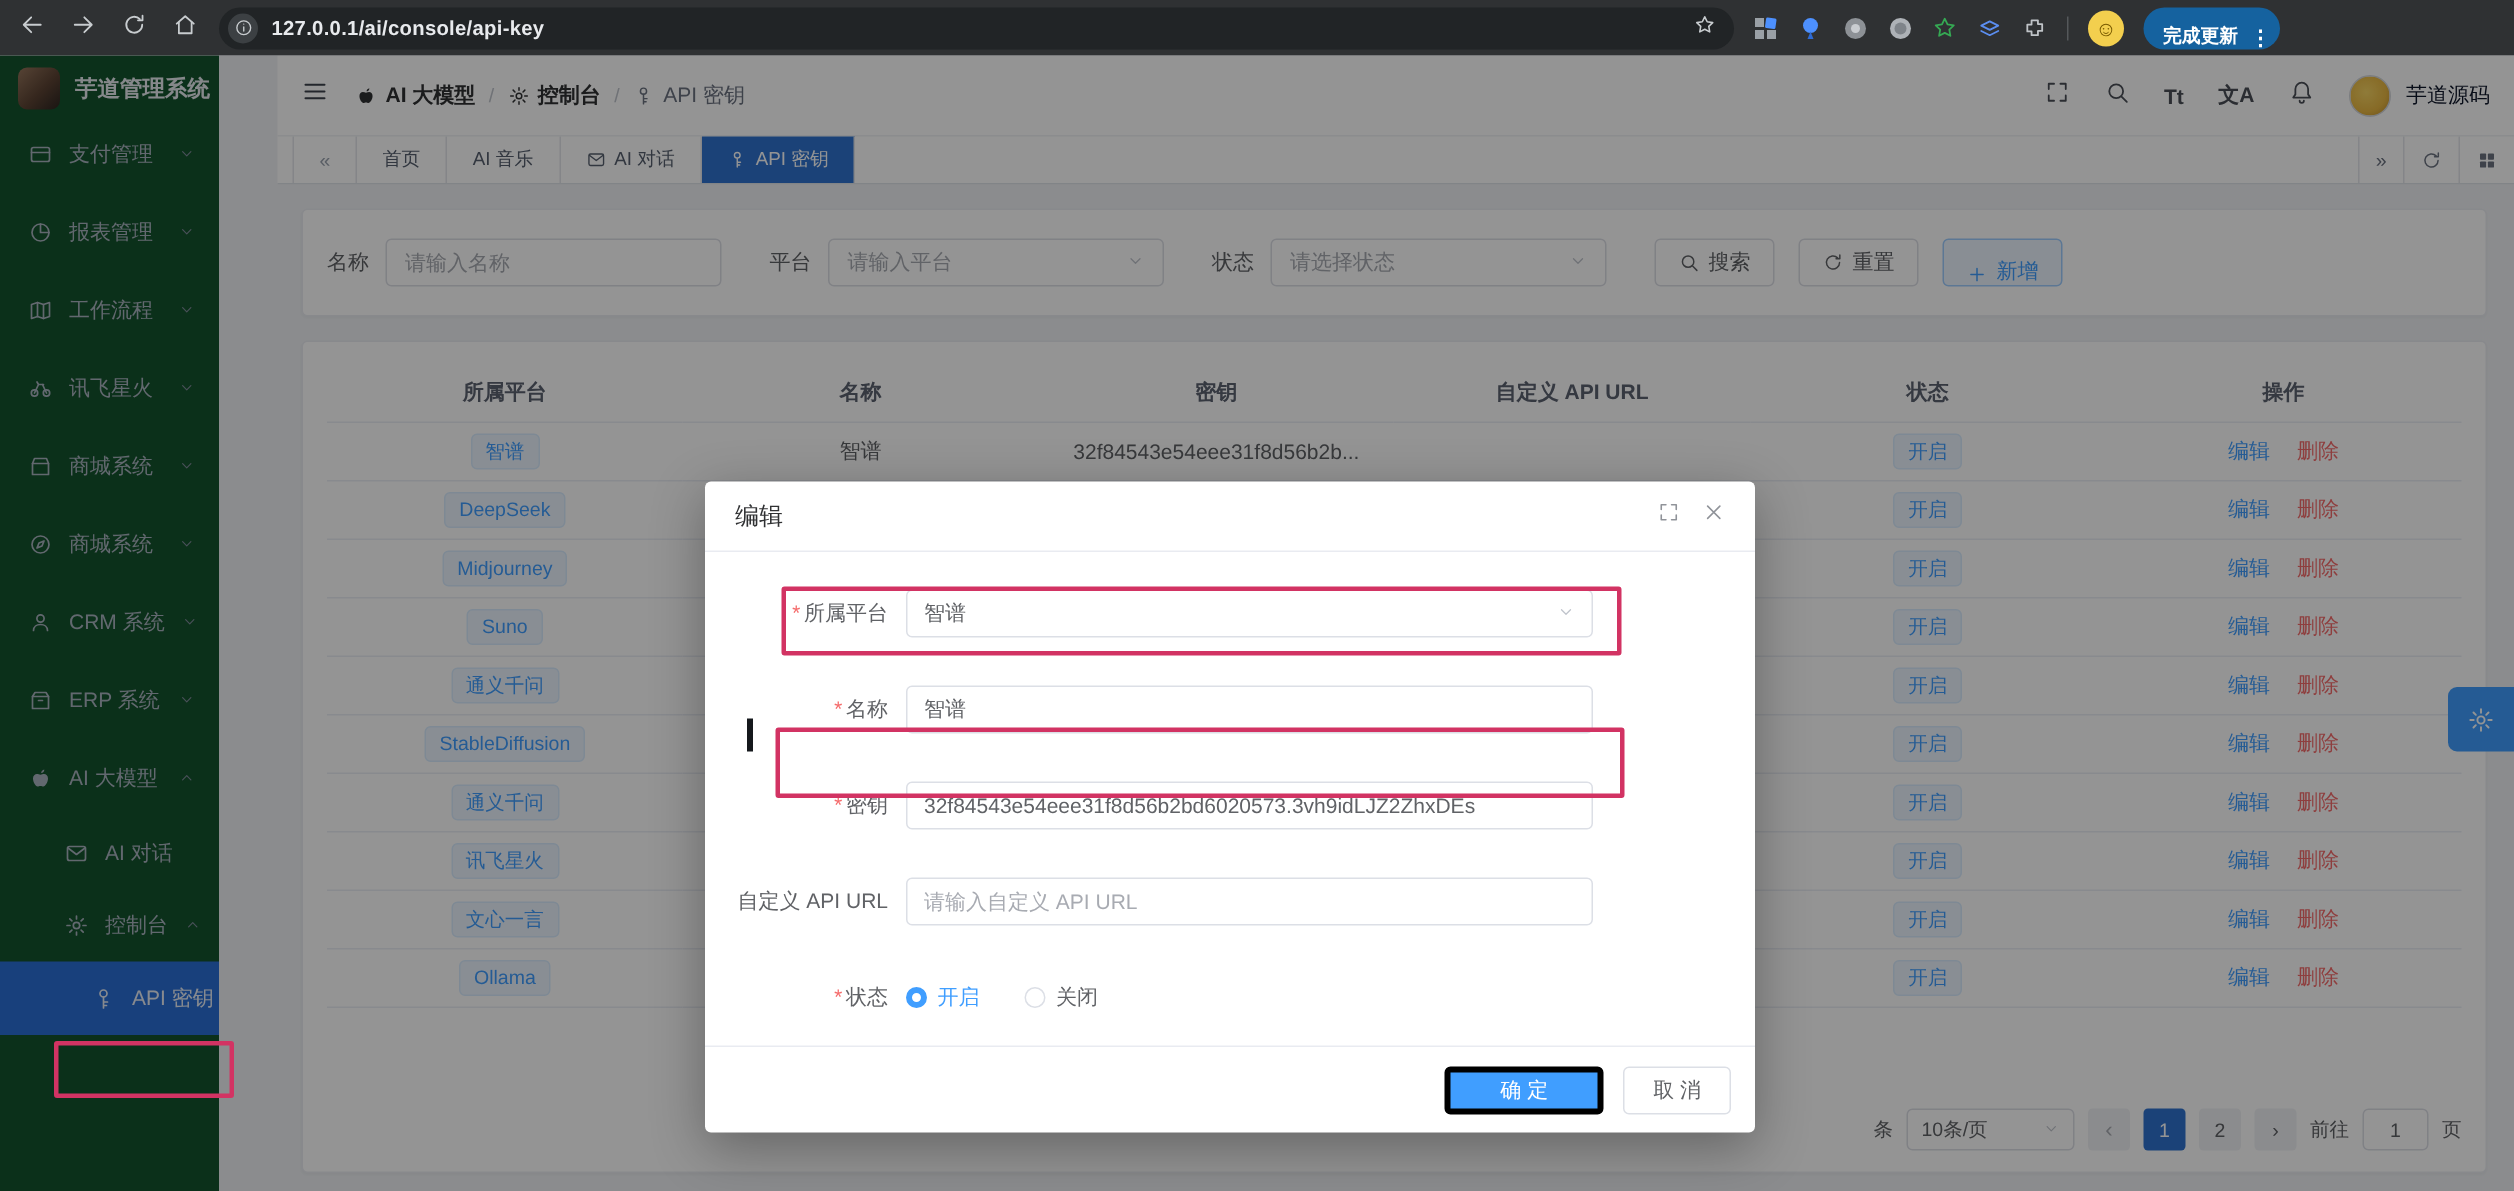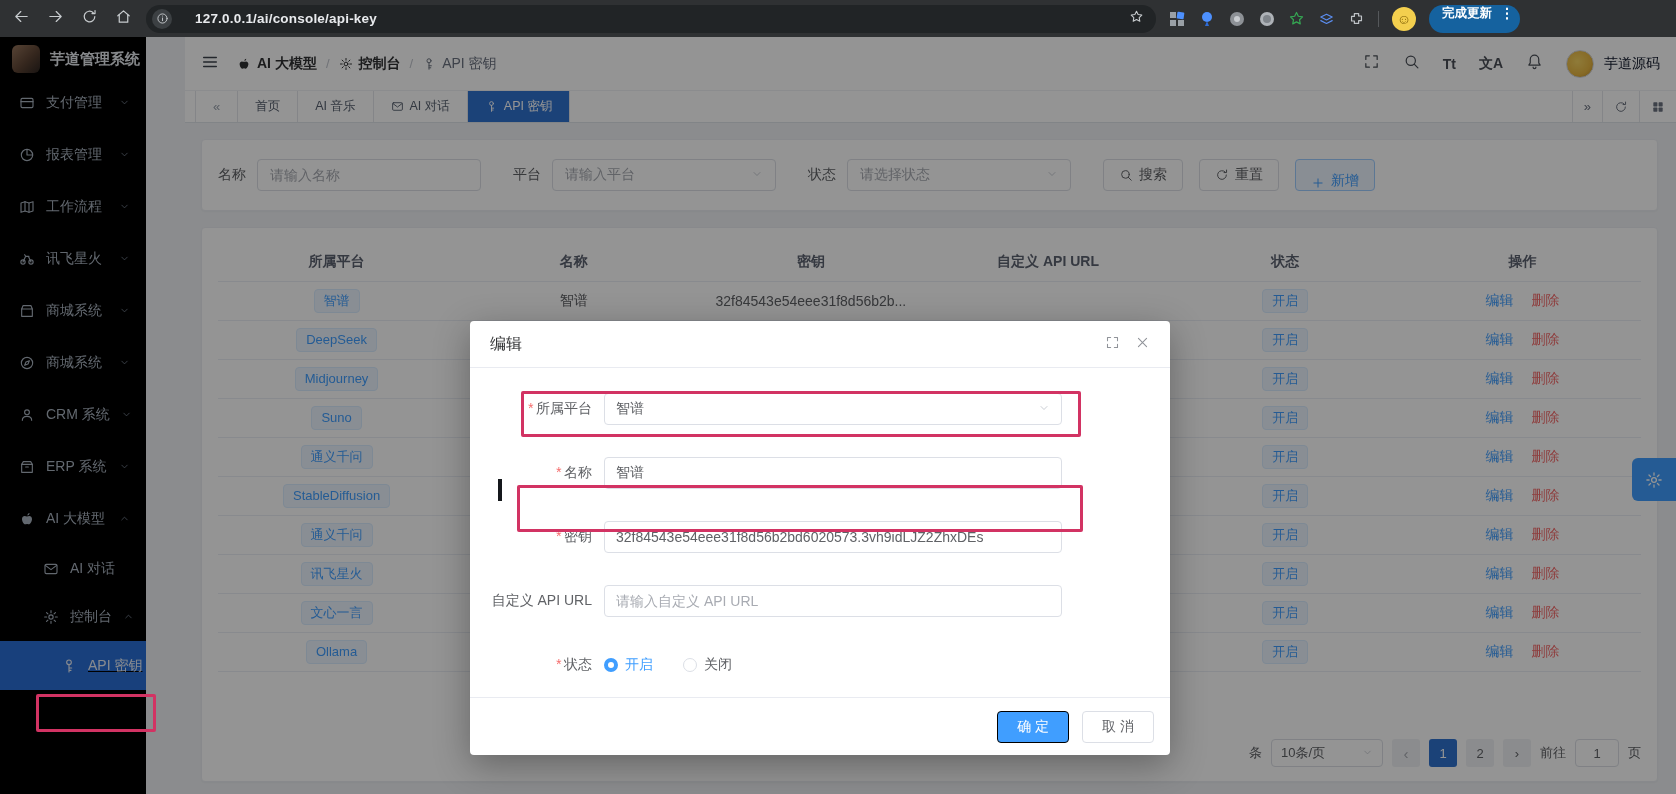--- a/index.html
+++ b/index.html
@@ -8,40 +8,40 @@
   body { position:relative; background:#f0f2f5; }
   .ic { width:16px; height:16px; stroke:currentColor; fill:none; stroke-width:1.7;
         stroke-linecap:round; stroke-linejoin:round; flex:none; }
 
   
   #chrome { position:absolute; left:0; top:0; width:1676px; height:37px; background:#2f3133;
     display:flex; align-items:center; padding:0 10px; gap:12px; z-index:90; }
   .navg { color:#c8cccf; font-size:16px; width:22px; text-align:center; }
   .navg .ic { width:17px; height:17px; }
   #urlpill { height:28px; width:1010px; background:#212426; border-radius:14px;
-    display:flex; align-items:center; padding:0 12px 0 6px; gap:23px; color:#e8eaed; }
+    display:flex; align-items:center; padding:0 12px 0 6px; gap:9px; color:#e8eaed; }
   #urlinfo { width:20px; height:20px; border-radius:50%; background:#3c4043; color:#c8cccf;
     display:flex; align-items:center; justify-content:center; }
   #urlinfo .ic { width:13px; height:13px; }
   #urltext { font-size:13.5px; font-weight:600; letter-spacing:.2px; }
   #urlstar { margin-left:auto; color:#c8cccf; }
   .extrow { display:flex; align-items:center; gap:13px; color:#bfc3c7; }
   .extdot { width:17px; height:17px; display:flex; align-items:center; justify-content:center; }
   .extdivider { width:1px; height:16px; background:#55585b; }
   #profile { width:24px; height:24px; border-radius:50%; background:#f3cf4e; color:#7a5b00;
     display:flex; align-items:center; justify-content:center; font-size:14px; }
   #updatebtn { height:28px; background:#15629f; color:#fff; border-radius:14px; border:none;
-    display:flex; align-items:flex-start; gap:8px; padding:0 6px 0 13px; font-size:12.5px; font-weight:700; }
+    display:flex; align-items:flex-end; gap:8px; padding:0 6px 0 13px; font-size:12.5px; font-weight:700; }
   #updatebtn .dots { font-size:14px; letter-spacing:0; }
 
   
   #app { position:absolute; left:0; top:37px; width:1676px; height:757px; background:#f0f2f5; }
 
   
-  #sidebar { position:absolute; left:0; top:0; width:146px; height:100%; background:#000000;text-decoration:underline; }
+  #sidebar { position:absolute; left:0; top:0; width:146px; height:100%; background:#14532d; }
   #logo { height:40px; display:flex; align-items:center; gap:10px; padding:4px 12px 0; }
   #logo .av { width:28px; height:28px; border-radius:6px; flex:none;
     background:linear-gradient(135deg,#96755c 0%,#5d4434 55%,#2c2420 100%); }
   #logo b { color:#e7ebf0; font-size:15px; white-space:nowrap; }
   .mi { height:52px; display:flex; align-items:center; gap:11px; padding:0 16px 0 19px;
     color:#aab4c0; font-size:14px; white-space:nowrap; }
   .mi .chev { margin-left:auto; color:#7e8a99; }
   .mi .chev .ic { width:11px; height:11px; }
   .smi { height:48px; padding-left:43px; }
   .mi.activei { height:49px; background:#2a6fd6; color:#e9eef6; padding-left:61px; }
@@ -137,21 +137,21 @@
   .fctl input { border:none; outline:none; width:100%; font-size:14px; color:#606266;
     font-family:inherit; background:transparent; }
   .fctl input::placeholder { color:#a8abb2; }
   .fctl .sufx { margin-left:auto; color:#c0c4cc; } .fctl .sufx .ic { width:12px; height:12px; }
   .radio { display:flex; align-items:center; gap:7px; margin-right:30px; font-size:14px; color:#606266; }
   .rdot { width:14px; height:14px; border-radius:50%; border:1px solid #dcdfe6; background:#fff; flex:none; }
   .rdot.on { border:4px solid #409eff; }
   .radio.on span { color:#409eff; }
   .mfoot { position:absolute; left:0; right:0; bottom:0; height:58px; border-top:1px solid #e9ebf1;
     display:flex; align-items:center; justify-content:flex-end; gap:13px; padding:0 16px; }
-  .btn-pri { height:32px; padding:0 19px; background:#409eff; border:1px solid #000000; color:#fff;
+  .btn-pri { height:32px; padding:0 33px; background:#409eff; border:4px solid #000000; color:#fff;
     border-radius:4px; font-size:14px; font-family:inherit; }
   .btn-pln { height:32px; padding:0 19px; background:#fff; border:1px solid #dcdfe6; color:#606266;
     border-radius:4px; font-size:14px; font-family:inherit; }
 
   
   .anno { position:absolute; border:3px solid #d23363; border-radius:2px; z-index:60; }
   #anno-platform { left:521px; top:354px; width:560px; height:46px; }
   #anno-key      { left:517px; top:448px; width:566px; height:47px; }
   #anno-sidebar  { left:36px;  top:657px; width:120px; height:38px; }
   #caret { position:absolute; left:498px; top:442px; width:4px; height:22px; background:#15181c; z-index:55; }

